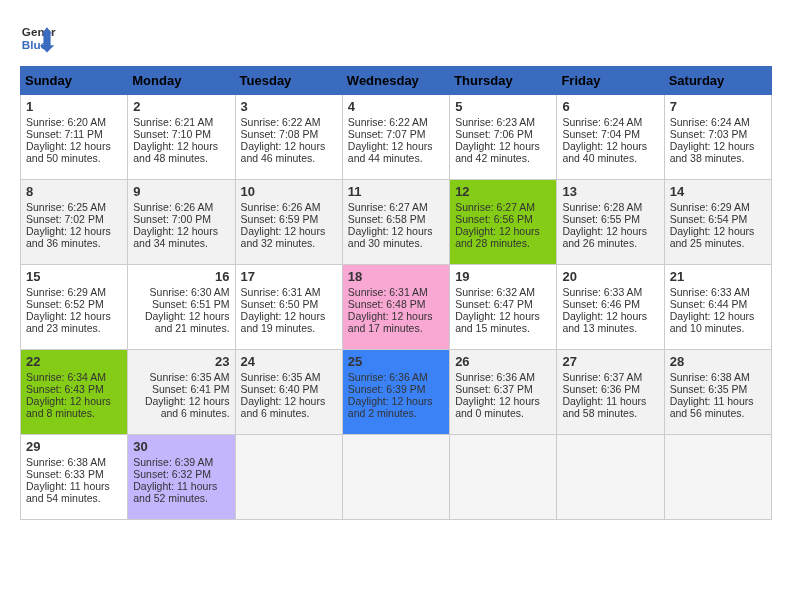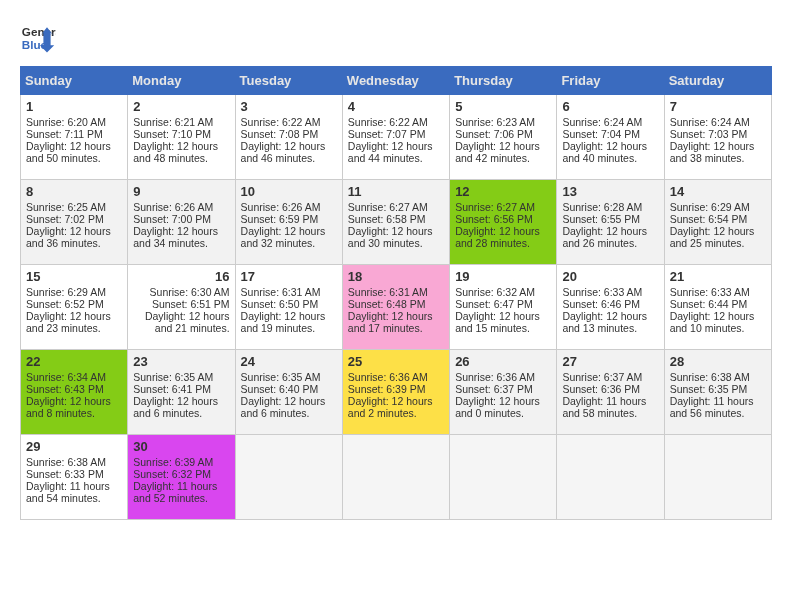--- a/index.html
+++ b/index.html
@@ -37,21 +37,21 @@
       font-size: 14px;
       color: #555;
     }
     table {
       width: 100%;
       border-collapse: collapse;
       table-layout: fixed;
     }
     th {
       background-color: #3a6bbf;
-      color: #e5e5e5;
+      color: #000000;
       font-size: 13px;
       font-weight: bold;
       padding: 6px 4px;
       text-align: left;
       border: 1px solid #3a6bbf;
     }
     td {
       border: 1px solid #ccc;
       vertical-align: top;
       padding: 4px 5px;
@@ -134,30 +134,30 @@
         <td style="background: rgb(255, 255, 255);"><span class="day-num">15</span><span>Sunrise: 6:29 AM</span><br><span>Sunset: 6:52 PM</span><br><span>Daylight: 12 hours and 23 minutes.</span></td>
         <td style="background: rgb(255, 255, 255); text-align: right;"><span class="day-num">16</span><span>Sunrise: 6:30 AM</span><br><span>Sunset: 6:51 PM</span><br><span>Daylight: 12 hours and 21 minutes.</span></td>
         <td style="background: rgb(255, 255, 255);"><span class="day-num">17</span><span>Sunrise: 6:31 AM</span><br><span>Sunset: 6:50 PM</span><br><span>Daylight: 12 hours and 19 minutes.</span></td>
         <td style="background: #f9a8d4;"><span class="day-num">18</span><span>Sunrise: 6:31 AM</span><br><span>Sunset: 6:48 PM</span><br><span>Daylight: 12 hours and 17 minutes.</span></td>
         <td style="background: rgb(255, 255, 255);"><span class="day-num">19</span><span>Sunrise: 6:32 AM</span><br><span>Sunset: 6:47 PM</span><br><span>Daylight: 12 hours and 15 minutes.</span></td>
         <td style="background: rgb(255, 255, 255);"><span class="day-num">20</span><span>Sunrise: 6:33 AM</span><br><span>Sunset: 6:46 PM</span><br><span>Daylight: 12 hours and 13 minutes.</span></td>
         <td style="background: rgb(255, 255, 255);"><span class="day-num">21</span><span>Sunrise: 6:33 AM</span><br><span>Sunset: 6:44 PM</span><br><span>Daylight: 12 hours and 10 minutes.</span></td>
       </tr>
       <tr class="week-row">
         <td style="background: #84cc16; margin-left: 20px;"><span class="day-num">22</span><span>Sunrise: 6:34 AM</span><br><span>Sunset: 6:43 PM</span><br><span>Daylight: 12 hours and 8 minutes.</span></td>
-        <td style="background: rgb(242, 242, 242);"><span class="day-num">23</span><span>Sunrise: 6:35 AM</span><br><span>Sunset: 6:41 PM</span><br><span>Daylight: 12 hours and 6 minutes.</span></td>
+        <td style="background: rgb(242, 242, 242); text-align: right;"><span class="day-num">23</span><span>Sunrise: 6:35 AM</span><br><span>Sunset: 6:41 PM</span><br><span>Daylight: 12 hours and 6 minutes.</span></td>
         <td style="background: rgb(242, 242, 242);"><span class="day-num">24</span><span>Sunrise: 6:35 AM</span><br><span>Sunset: 6:40 PM</span><br><span>Daylight: 12 hours and 6 minutes.</span></td>
-        <td style="background: #fde047;"><span class="day-num">25</span><span>Sunrise: 6:36 AM</span><br><span>Sunset: 6:39 PM</span><br><span>Daylight: 12 hours and 2 minutes.</span></td>
+        <td style="background: #3b82f6;"><span class="day-num">25</span><span>Sunrise: 6:36 AM</span><br><span>Sunset: 6:39 PM</span><br><span>Daylight: 12 hours and 2 minutes.</span></td>
         <td style="background: rgb(242, 242, 242);"><span class="day-num">26</span><span>Sunrise: 6:36 AM</span><br><span>Sunset: 6:37 PM</span><br><span>Daylight: 12 hours and 0 minutes.</span></td>
         <td style="background: rgb(242, 242, 242);"><span class="day-num">27</span><span>Sunrise: 6:37 AM</span><br><span>Sunset: 6:36 PM</span><br><span>Daylight: 11 hours and 58 minutes.</span></td>
         <td style="background: rgb(242, 242, 242);"><span class="day-num">28</span><span>Sunrise: 6:38 AM</span><br><span>Sunset: 6:35 PM</span><br><span>Daylight: 11 hours and 56 minutes.</span></td>
       </tr>
       <tr class="week-row">
         <td style="background: rgb(255, 255, 255);"><span class="day-num">29</span><span>Sunrise: 6:38 AM</span><br><span>Sunset: 6:33 PM</span><br><span>Daylight: 11 hours and 54 minutes.</span></td>
-        <td style="background: #d946ef; margin-left: 20px;"><span class="day-num">30</span><span>Sunrise: 6:39 AM</span><br><span>Sunset: 6:32 PM</span><br><span>Daylight: 11 hours and 52 minutes.</span></td>
+        <td style="background: #c4b5fd; margin-left: 20px;"><span class="day-num">30</span><span>Sunrise: 6:39 AM</span><br><span>Sunset: 6:32 PM</span><br><span>Daylight: 11 hours and 52 minutes.</span></td>
         <td class="empty"></td>
         <td class="empty"></td>
         <td class="empty"></td>
         <td class="empty"></td>
         <td class="empty"></td>
       </tr>
     </tbody>
 </table>
 
 </body></html>

